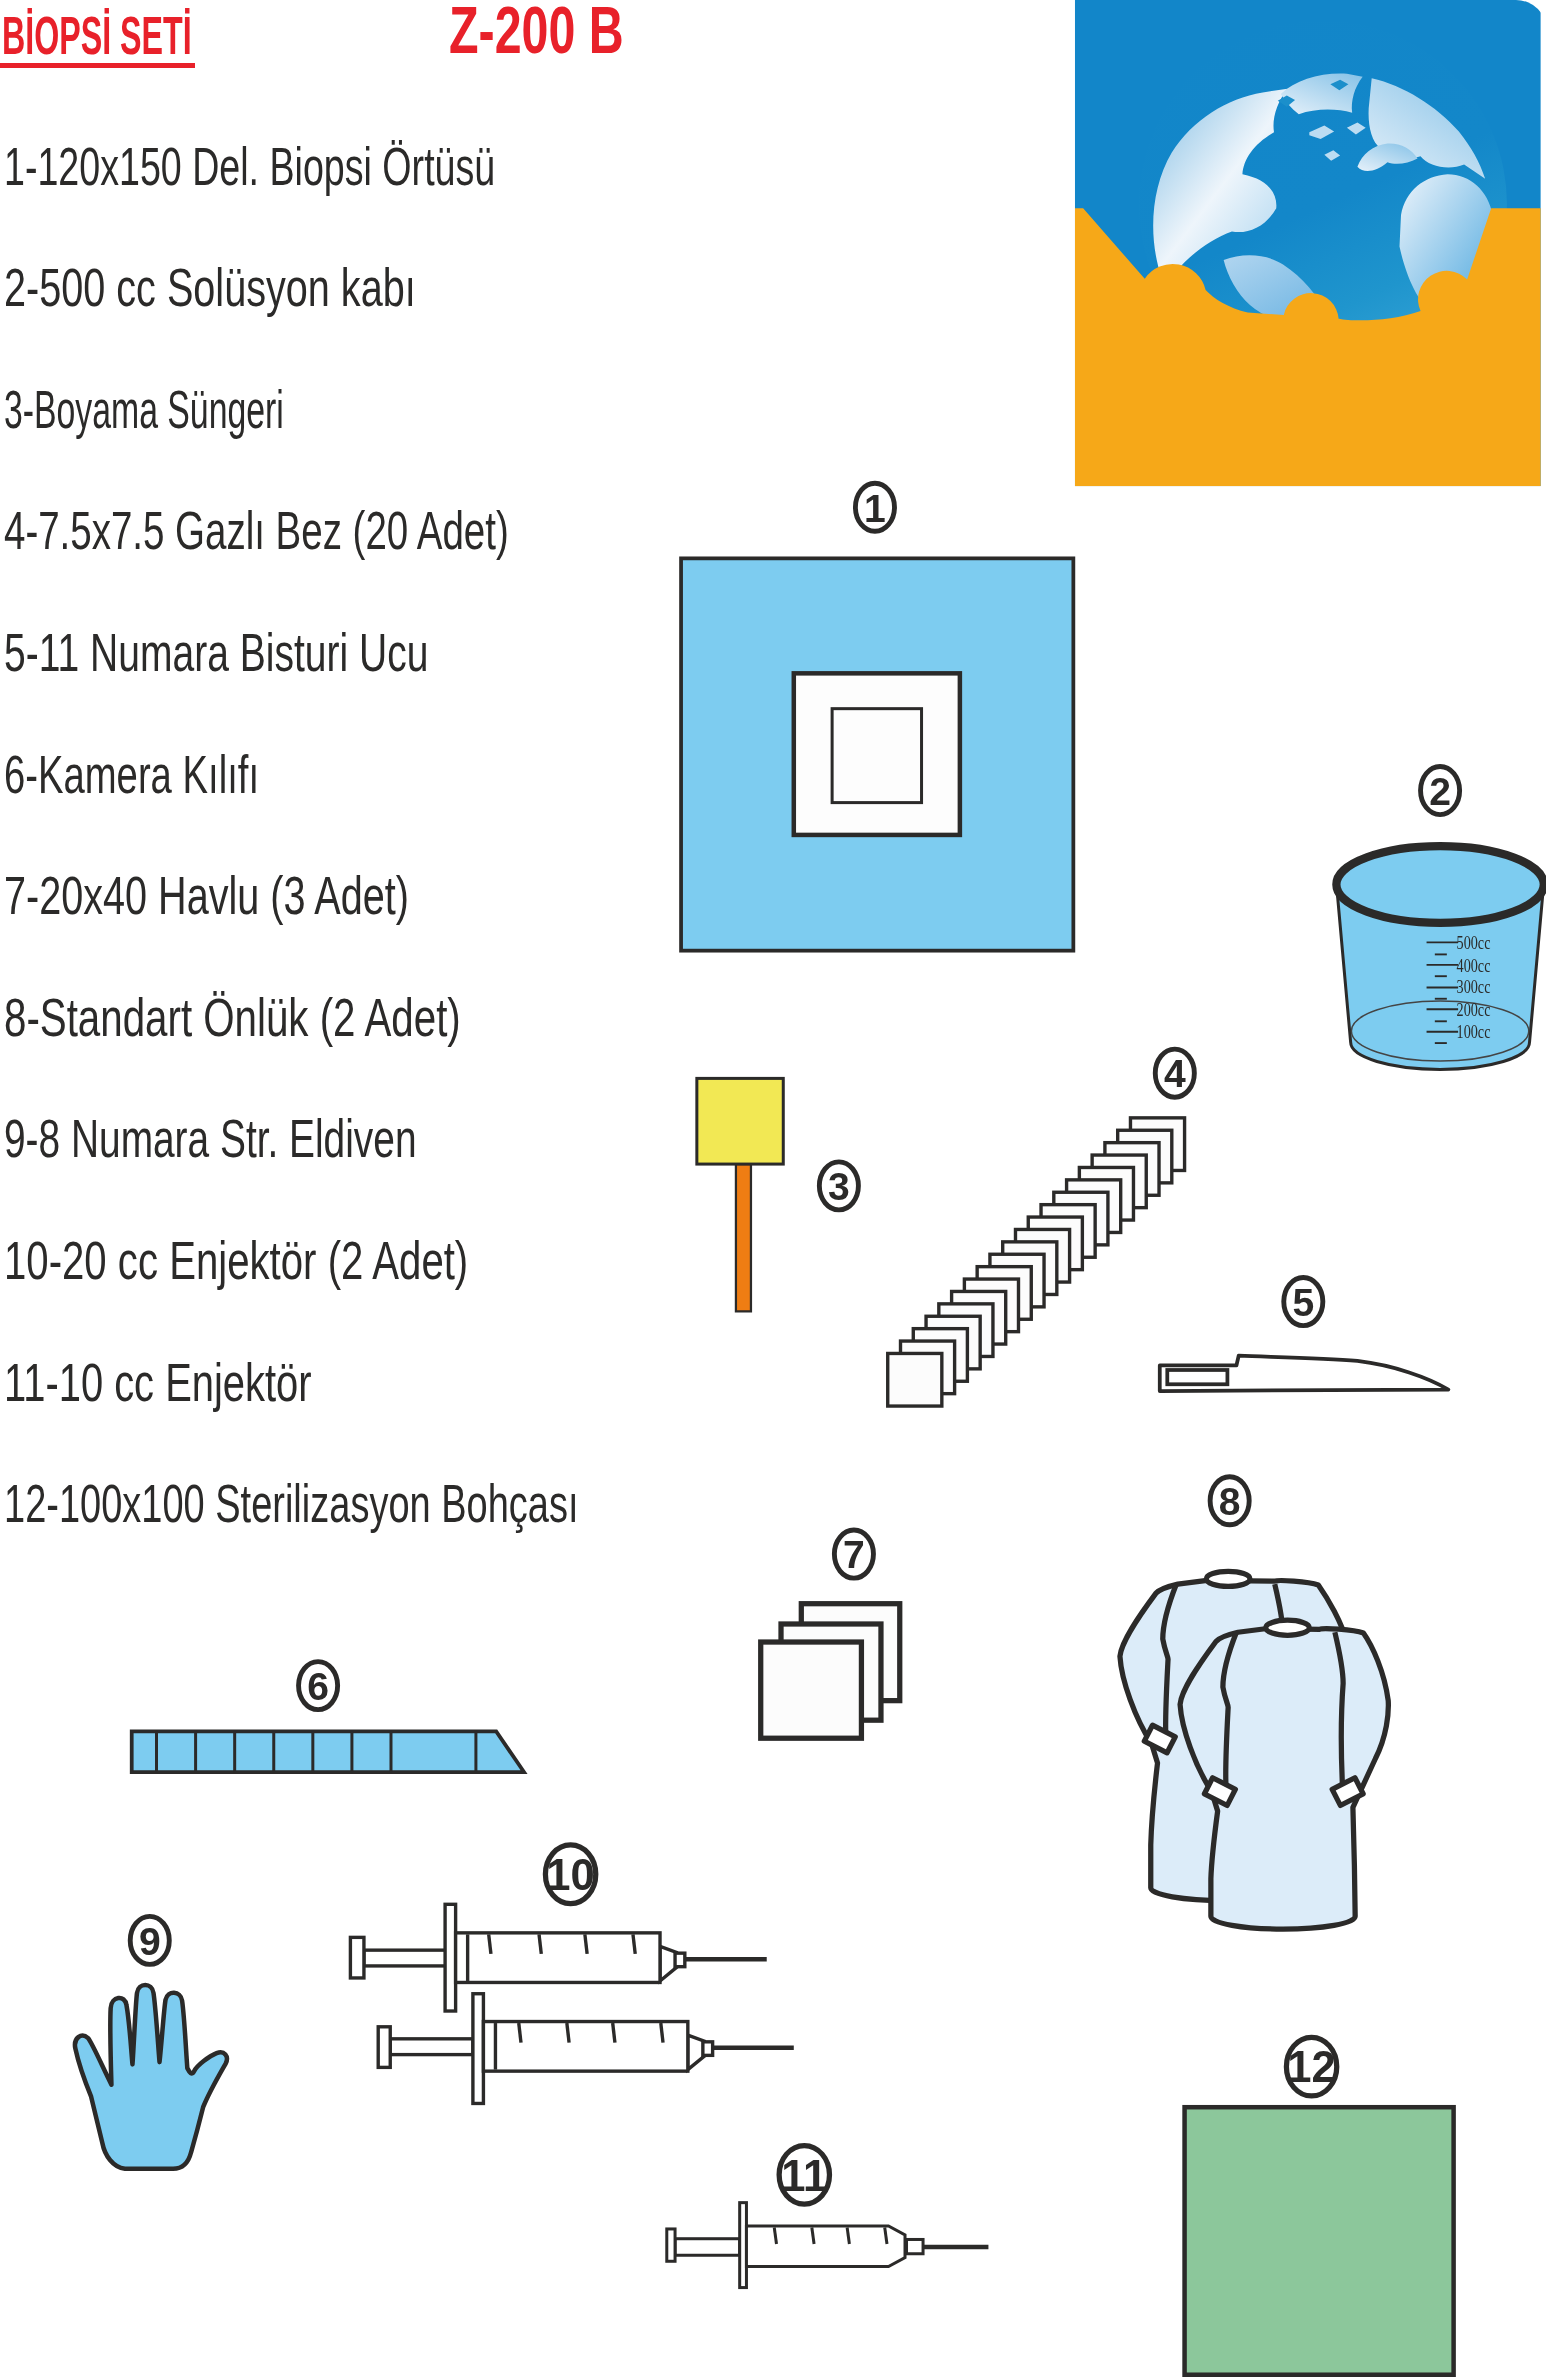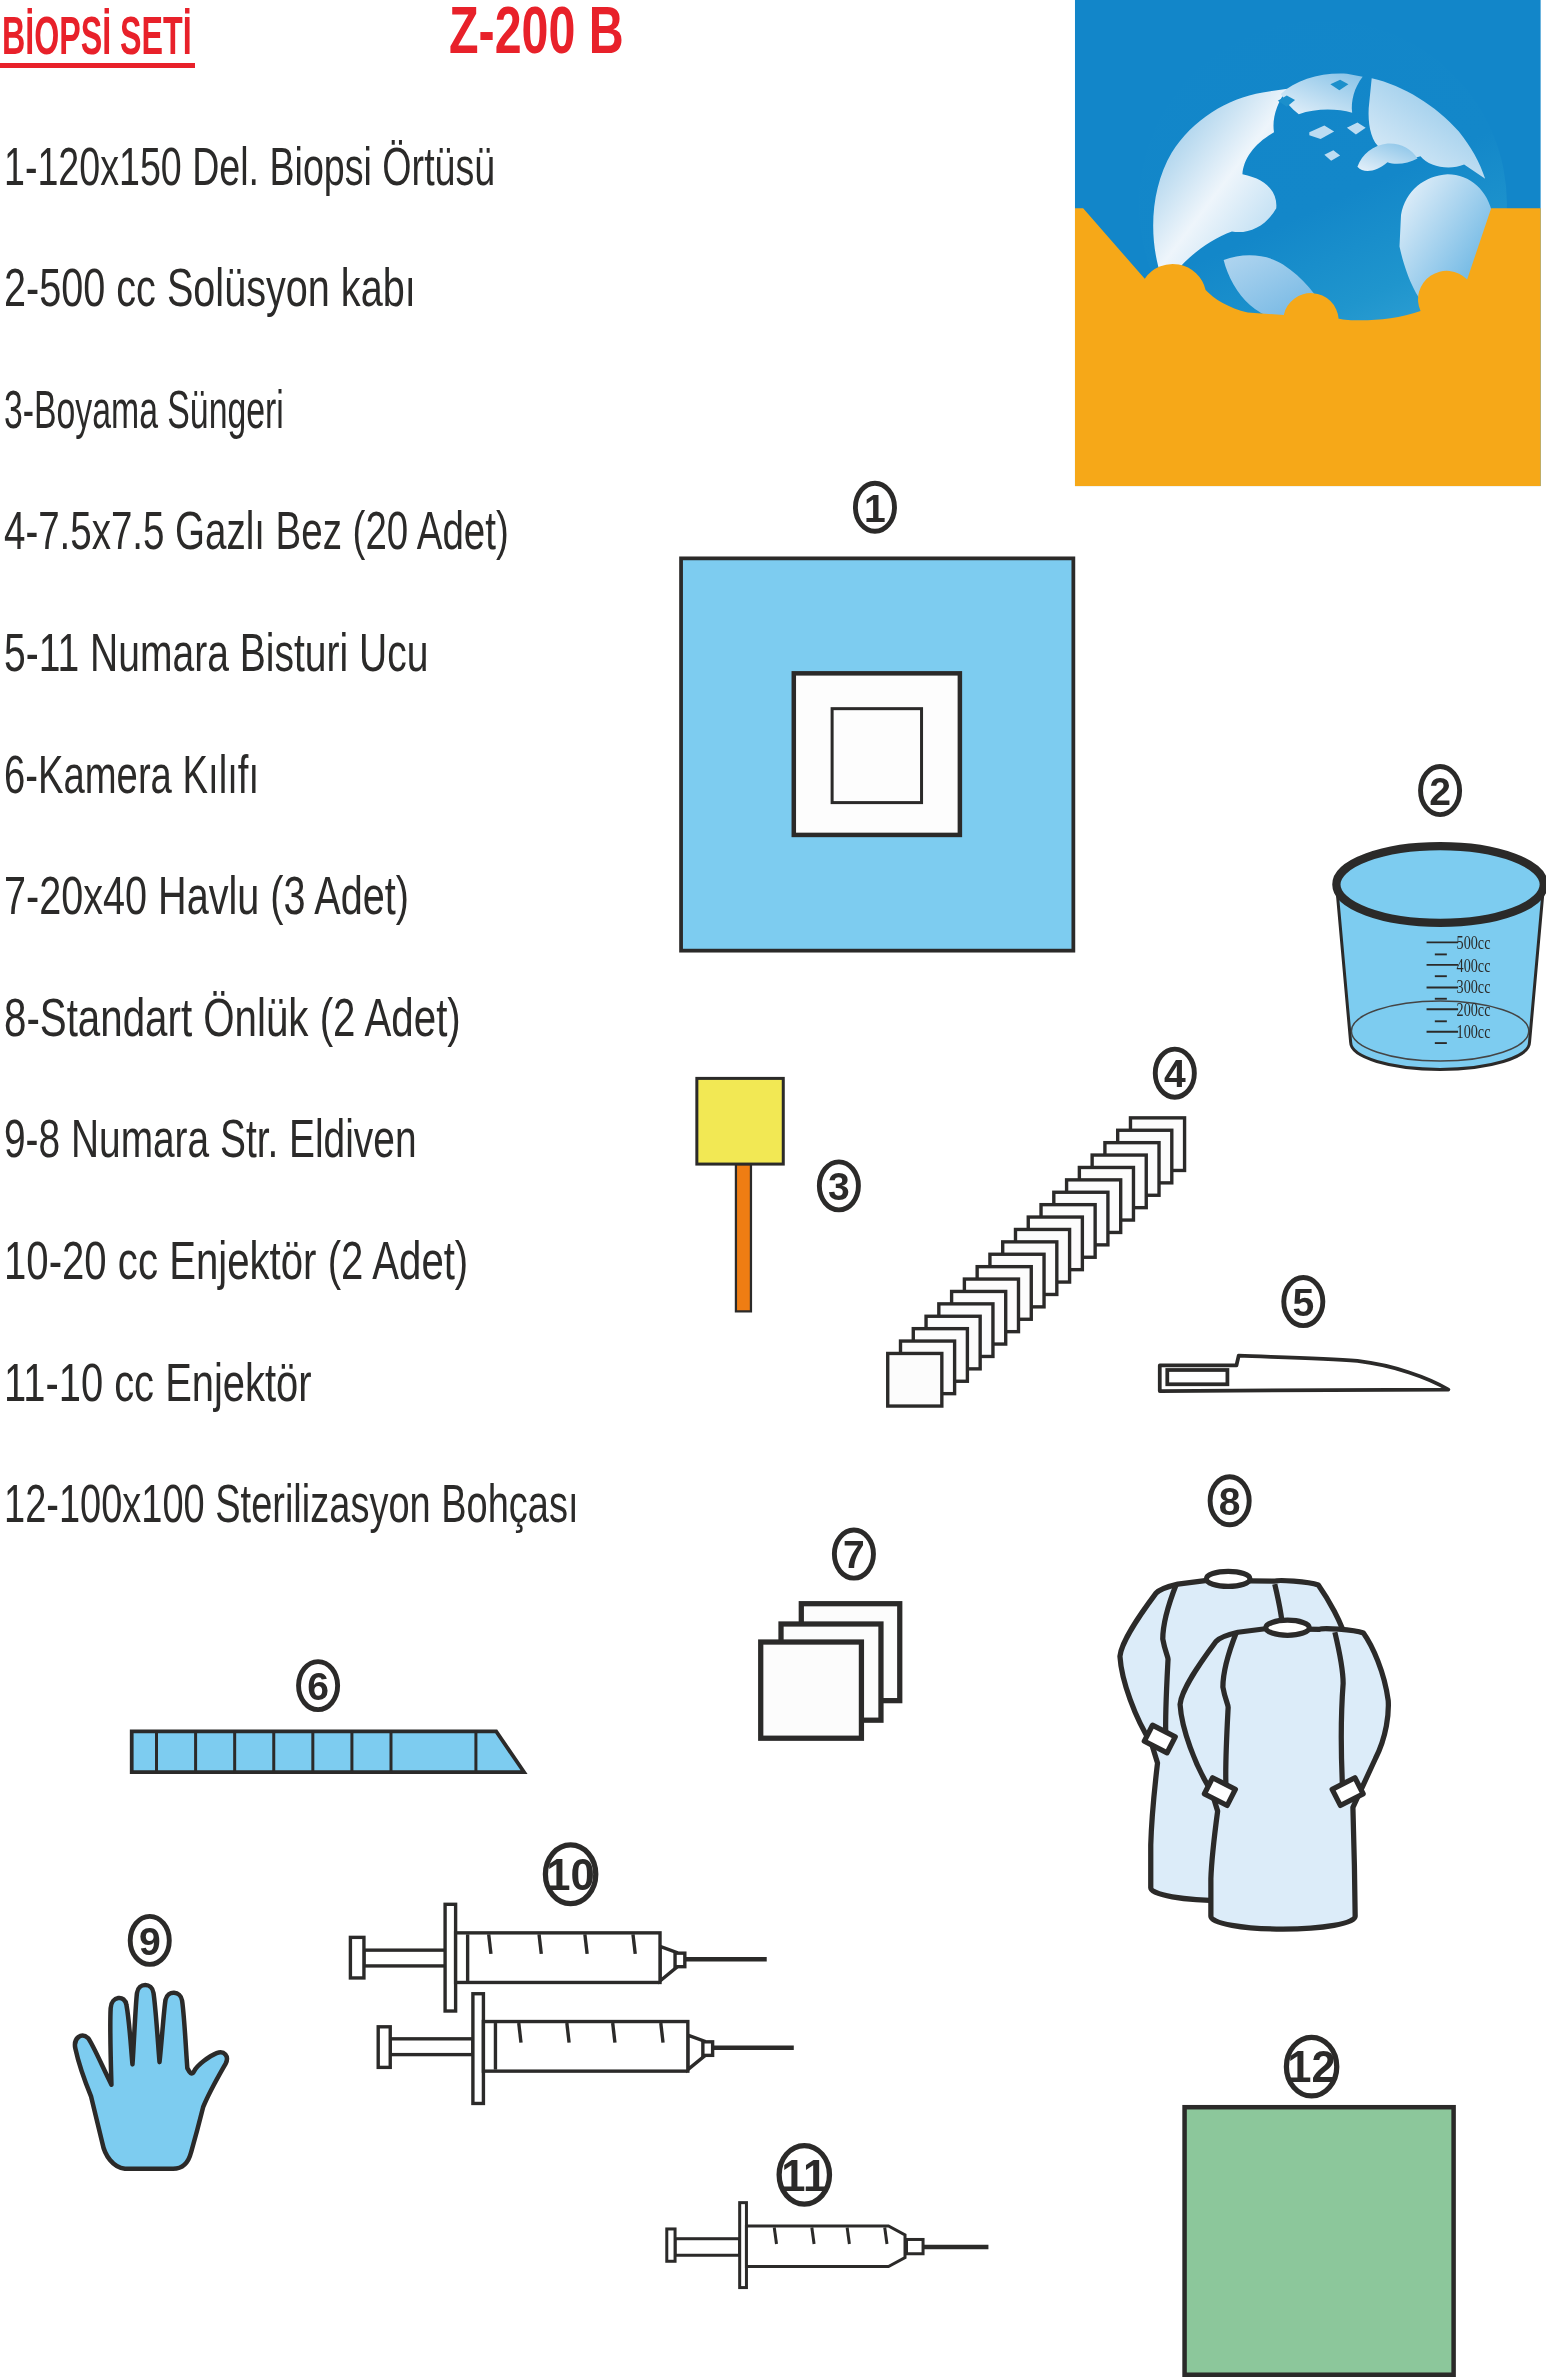--- a/index.html
+++ b/index.html
@@ -1,17 +1,17 @@
 <!DOCTYPE html>
 <html style="font-size:12px"><head>
 <meta charset="utf-8">
 <style>
   html,body{margin:0;padding:0;background:#ffffff;}
   #page{position:relative;width:1547px;height:2377px;background:#ffffff;overflow:hidden;
-        font-family:"Liberation Sans", sans-serif;}
+        font-family:"Liberation Sans", sans-serif;border-radius:31px;}
   .li{position:absolute;left:3.8px;white-space:nowrap;color:#2b2a29;font-size:54px;line-height:60px;transform-origin:0 0;}
   .ttl{position:absolute;color:#e8212a;font-weight:bold;white-space:nowrap;}
   svg{position:absolute;left:0;top:0;}
 </style>
 </head>
 <body>
 <div id="page">
   <div class="ttl" id="t1" style="left:1.5px;top:8.8px;font-size:53px;line-height:53px;transform-origin:0 0;transform:scale(0.6074,1);">BİOPSİ SETİ</div>
   <div style="position:absolute;left:0px;top:63px;width:195px;height:4.5px;background:#e8212a;"></div>
   <div class="ttl" id="t2" style="left:449px;top:-3.8px;font-size:67px;line-height:67px;transform-origin:0 0;transform:scale(0.7216,1);">Z-200 B</div>

